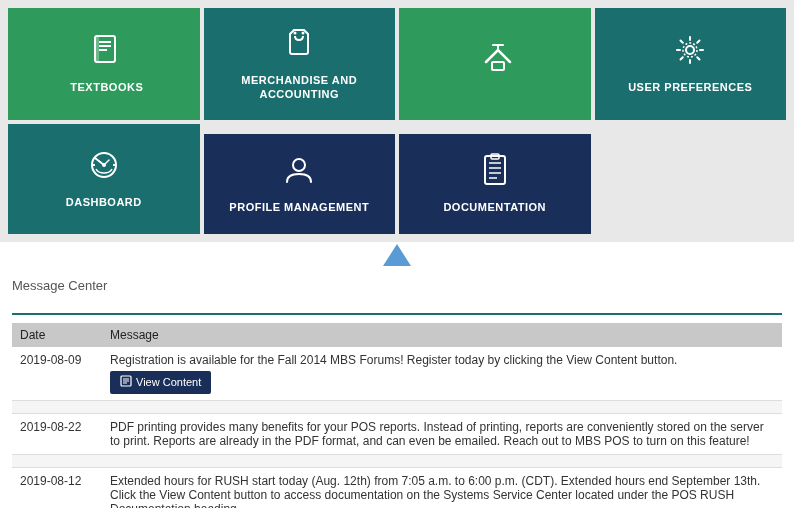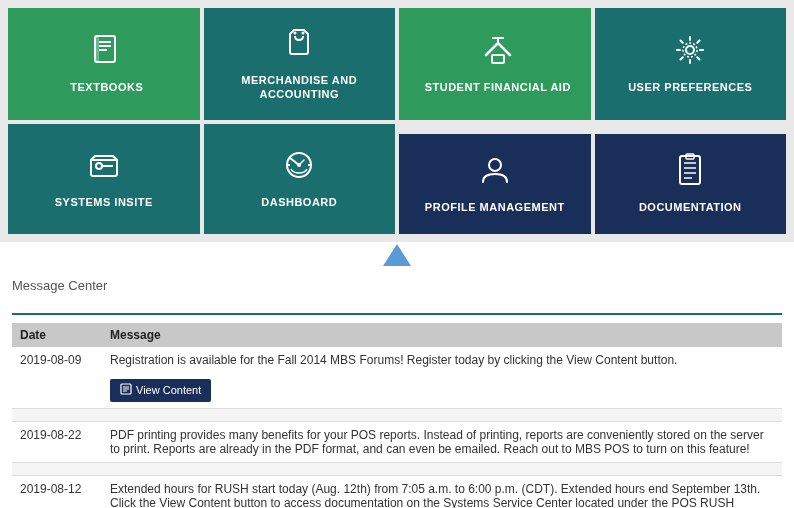--- a/index.html
+++ b/index.html
@@ -67,21 +67,21 @@
     }
 
     .message-table thead tr {
       background: #c8c8c8;
     }
 
     .message-table thead th {
       text-align: left;
       padding: 5px 8px;
       font-size: 12px;
-      font-weight: bold;
+      font-weight: normal;
       color: #222;
     }
 
     .message-table tbody tr {
       border-bottom: 1px solid #ddd;
     }
 
     .message-table tbody td {
       padding: 6px 8px;
       vertical-align: top;
@@ -97,21 +97,21 @@
     .view-content-btn {
       display: inline-flex;
       align-items: center;
       gap: 4px;
       background: #1a2e5a;
       color: #fff;
       border: none;
       padding: 4px 10px;
       font-size: 11px;
       cursor: pointer;
-      margin-top: 12px;
+      margin-top: 4px;
       border-radius: 2px;
     }
 
     .view-content-btn .btn-icon {
       font-size: 13px;
     }
 
     .arrow-container {
       display: flex;
       justify-content: center;
@@ -163,45 +163,33 @@
 
   <div class="tile tile-green">
     <div class="tile-icon">
       <svg width="34" height="34" viewBox="0 0 34 34" fill="none">
         <path d="M5 22 L17 10 L29 22" fill="none" stroke="white" stroke-width="2.5" stroke-linecap="round"></path>
         <path d="M17 10 L17 5" stroke="white" stroke-width="2" stroke-linecap="round"></path>
         <line x1="12" y1="5" x2="22" y2="5" stroke="white" stroke-width="2" stroke-linecap="round"></line>
         <rect x="11" y="22" width="12" height="8" rx="1" fill="none" stroke="white" stroke-width="2"></rect>
       </svg>
     </div>
-    <div class="tile-label">STUDENT FINANCIAL AID</div>
   </div>
 
   <div class="tile tile-teal">
     <div class="tile-icon">
       <svg width="34" height="34" viewBox="0 0 34 34" fill="none">
         <circle cx="17" cy="17" r="4" fill="none" stroke="white" stroke-width="2"></circle>
         <path d="M17 4 L17 7 M17 27 L17 30 M4 17 L7 17 M27 17 L30 17 M7.5 7.5 L9.8 9.8 M24.2 24.2 L26.5 26.5 M26.5 7.5 L24.2 9.8 M9.8 24.2 L7.5 26.5" stroke="white" stroke-width="2" stroke-linecap="round"></path>
         <circle cx="17" cy="17" r="7" fill="none" stroke="white" stroke-width="1.5" stroke-dasharray="2 2"></circle>
       </svg>
     </div>
     <div class="tile-label">USER PREFERENCES</div>
   </div>
 
-  <div class="tile tile-teal">
-    <div class="tile-icon">
-      <svg width="34" height="34" viewBox="0 0 34 34" fill="none">
-        <path d="M4 12 L8 8 L26 8 L30 12 L30 26 Q30 28 28 28 L6 28 Q4 28 4 26 Z" fill="none" stroke="white" stroke-width="2"></path>
-        <circle cx="12" cy="18" r="3" fill="none" stroke="white" stroke-width="2"></circle>
-        <path d="M15 18 L26 18" stroke="white" stroke-width="2"></path>
-        <path d="M4 12 L30 12" stroke="white" stroke-width="2"></path>
-      </svg>
-    </div>
-    <div class="tile-label">SYSTEMS INSITE</div>
-  </div>
 
   <div class="tile tile-teal">
     <div class="tile-icon">
       <svg width="34" height="34" viewBox="0 0 34 34" fill="none">
         <circle cx="17" cy="17" r="12" fill="none" stroke="white" stroke-width="2"></circle>
         <path d="M17 17 L8 10" stroke="white" stroke-width="2" stroke-linecap="round"></path>
         <path d="M17 17 L22 12" stroke="white" stroke-width="1.5" stroke-linecap="round"></path>
         <circle cx="17" cy="17" r="2" fill="white"></circle>
         <path d="M9 21 Q11 25 17 25 Q23 25 25 21" stroke="white" stroke-width="1.5" fill="none"></path>
         <line x1="8" y1="17" x2="6" y2="17" stroke="white" stroke-width="2"></line>

